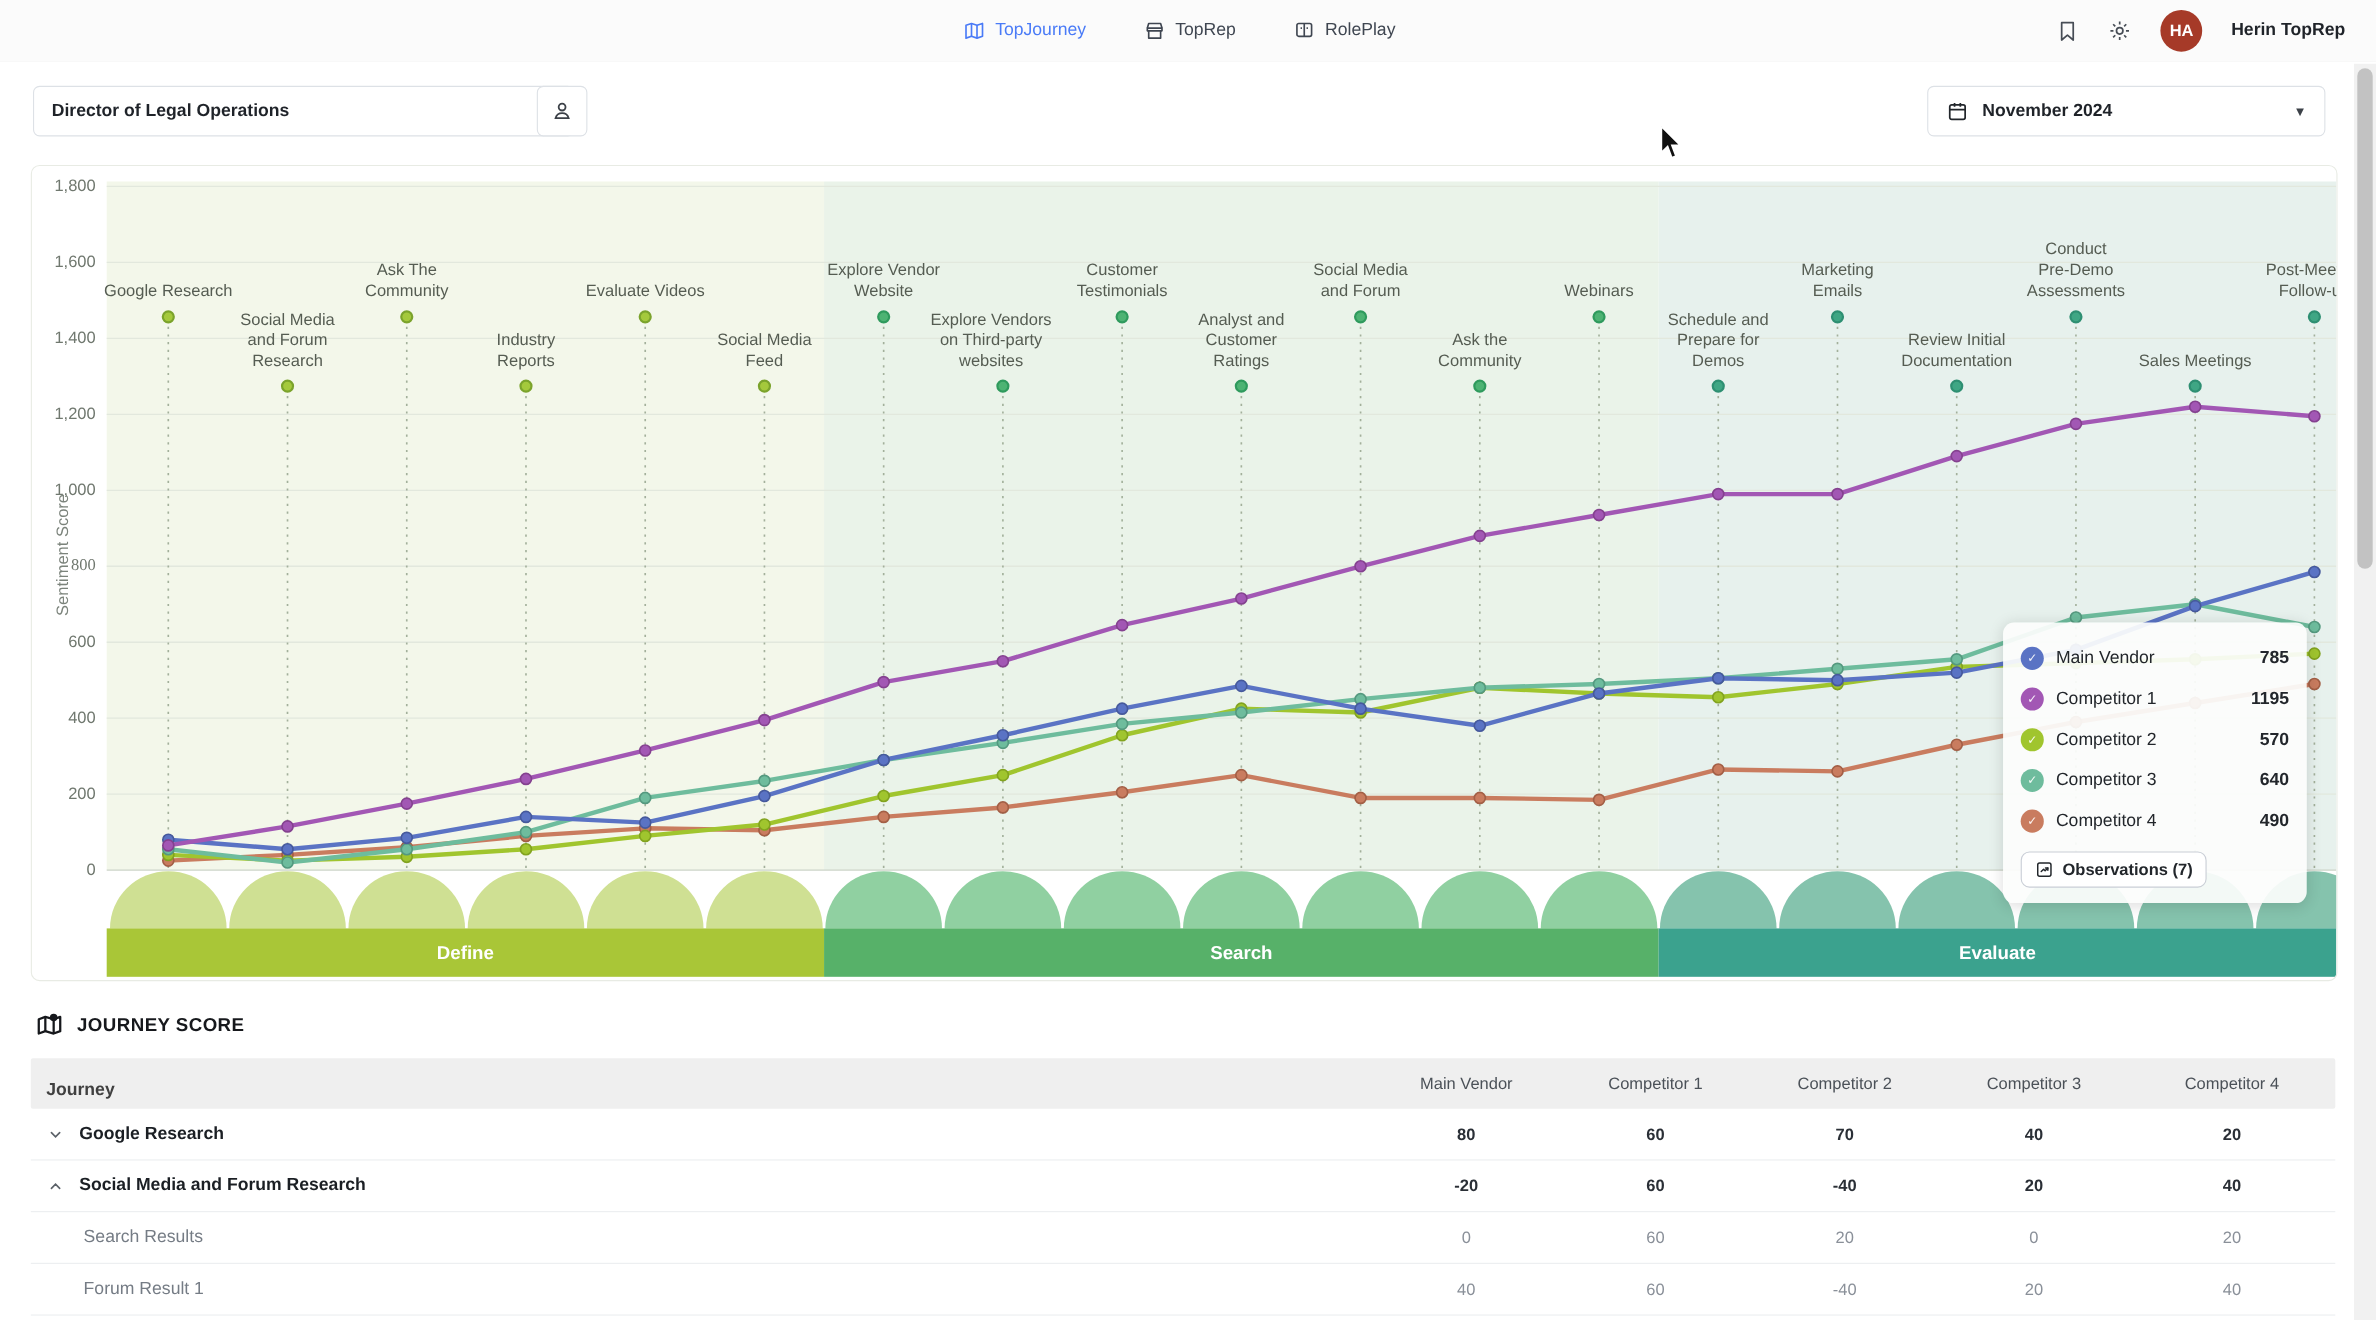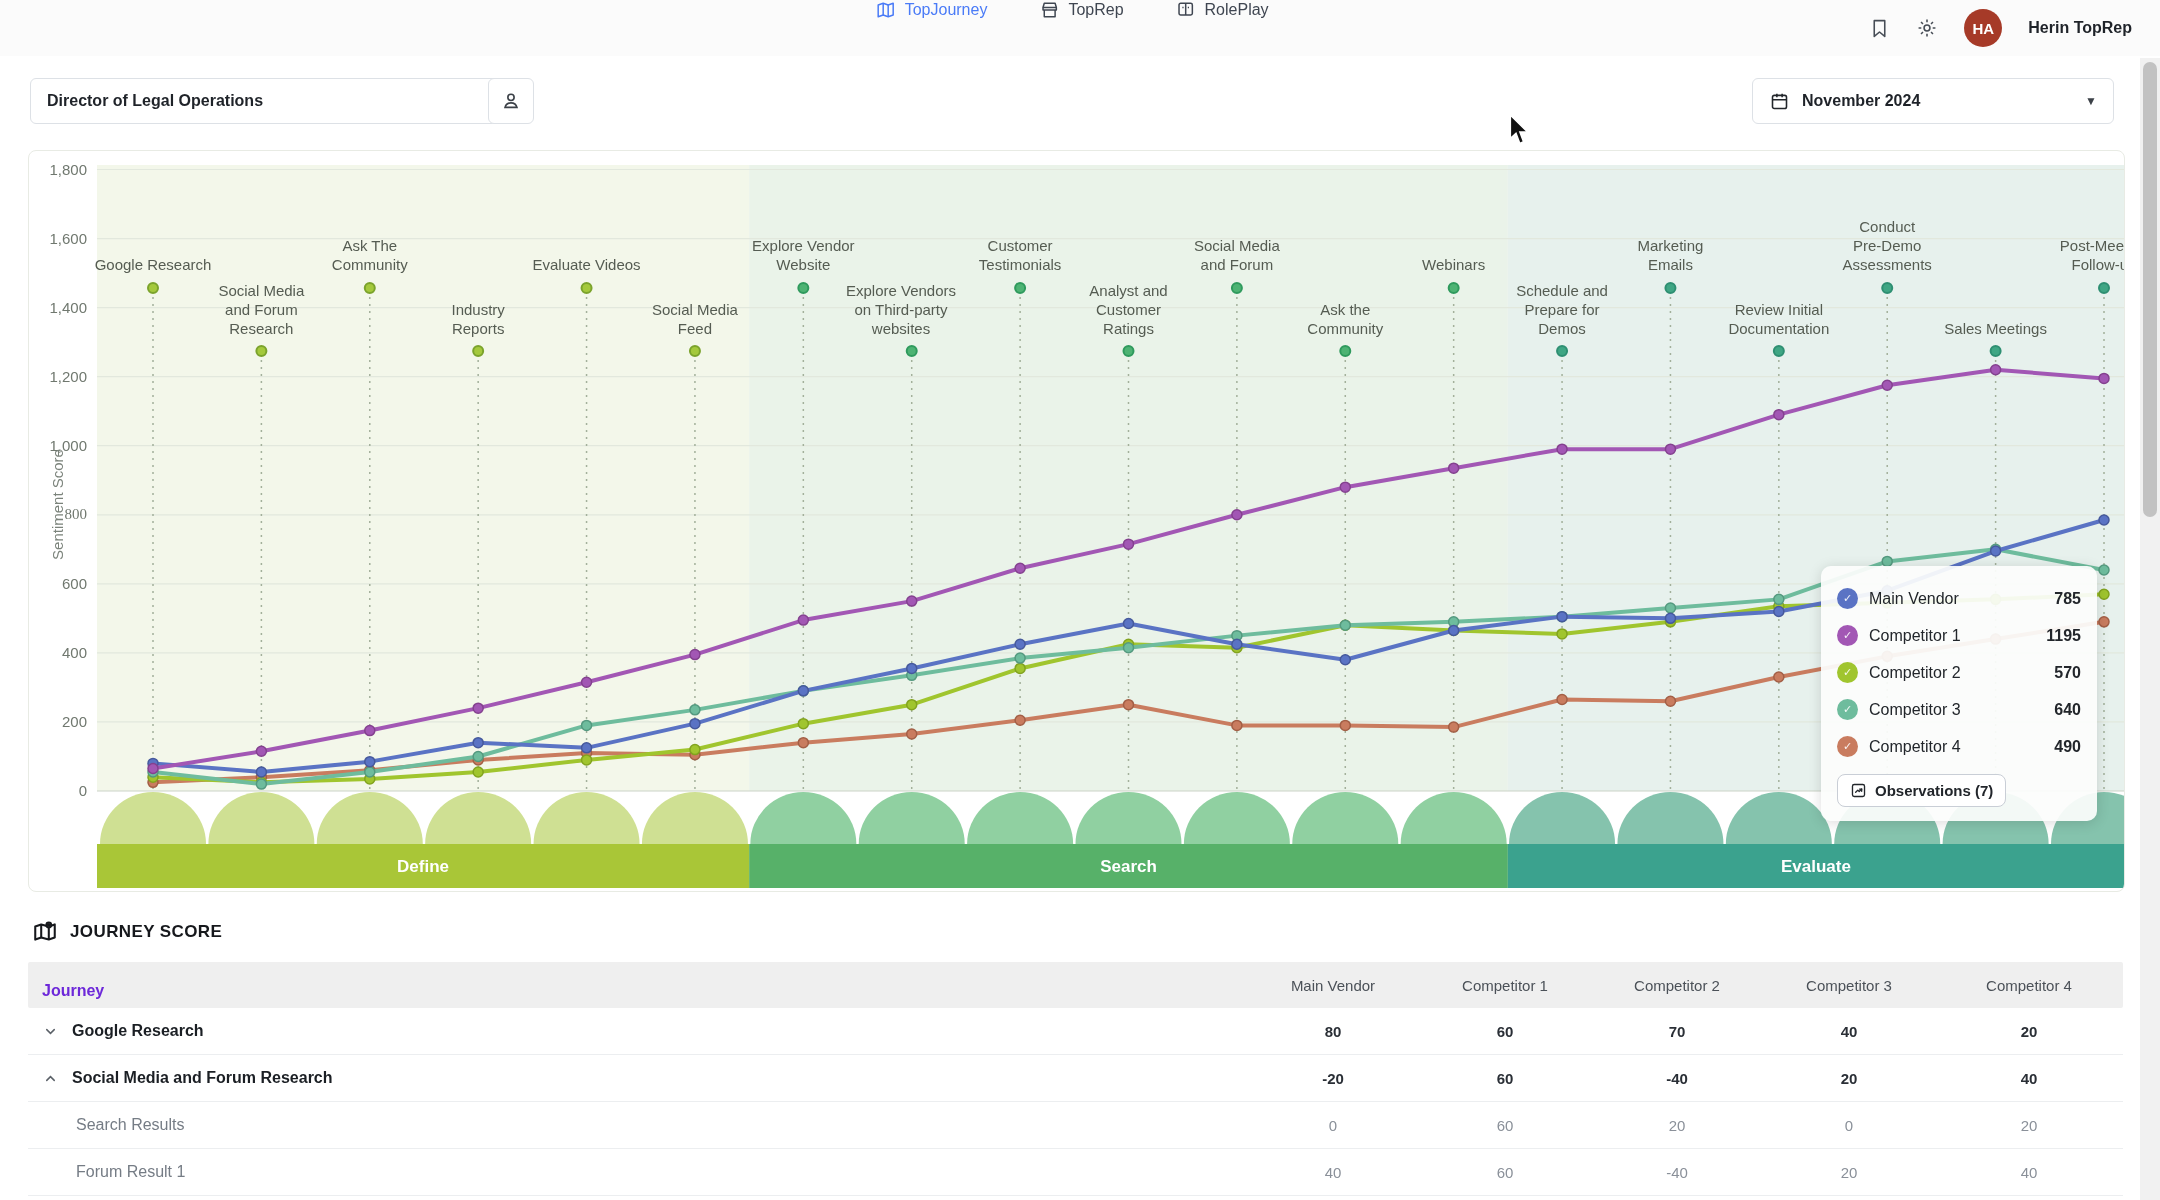--- a/index.html
+++ b/index.html
@@ -2,21 +2,21 @@
 <html><head>
 <meta charset="utf-8">
 <style>
   html,body{margin:0;padding:0;background:#fff;}
   .root{position:relative;width:2160px;height:1200px;background:#fff;overflow:hidden;
         font-family:"Liberation Sans",sans-serif;color:#1f2329;}
   
   .nav{position:absolute;left:0;top:0;width:2160px;height:56px;background:#fbfbfb;
        border-bottom:1px solid #ececec;}
   .nav-tabs{position:absolute;left:50%;top:0;transform:translateX(-52%);height:56px;
-            display:flex;align-items:flex-start;gap:52px;}
+            display:flex;align-items:center;gap:52px;}
   .nav-tab{display:flex;align-items:center;gap:9px;font-size:16px;color:#3f4651;cursor:pointer;}
   .nav-tab.active{color:#4a7bf7;}
   .nav-right{position:absolute;right:28px;top:0;height:56px;display:flex;align-items:center;gap:26px;}
   .avatar{width:38px;height:38px;border-radius:50%;background:#a63a28;color:#fff;font-weight:bold;
           font-size:15px;display:flex;align-items:center;justify-content:center;}
   .user-name{font-weight:bold;font-size:16px;}
   
   .controls{position:absolute;left:0;top:56px;width:2160px;height:88px;background:#fff;}
   .select{position:absolute;display:flex;align-items:center;background:#fff;border:1px solid #dde1e6;
           border-radius:6px;height:46px;box-sizing:border-box;font-size:16px;}
@@ -44,21 +44,21 @@
   .lg-name{flex:1;font-size:16px;color:#22262b;}
   .lg-val{font-weight:bold;font-size:16px;color:#22262b;}
   .obs-btn{margin-top:9px;display:inline-flex;align-items:center;gap:8px;border:1px solid #c9ced6;
            border-radius:8px;background:#fff;padding:7px 12px;font-size:15px;font-weight:bold;color:#22262b;}
   
   .score-title{position:absolute;left:32px;top:912px;height:40px;display:flex;align-items:center;gap:12px;
                font-size:17px;font-weight:bold;letter-spacing:.4px;color:#16181c;}
   .table{position:absolute;left:28px;top:962px;width:2095px;}
   .trow{display:grid;grid-template-columns:44px 1fr 172px 172px 172px 172px 188px;align-items:center;height:46px;}
   .thead{background:#efefef;color:#4b5158;font-size:15px;border-radius:2px;}
-  .thead .first{grid-column:1/3;padding-left:14px;font-weight:bold;color:#6d28d9;font-size:16px;margin-top:12px;}
+  .thead .first{grid-column:1/3;padding-left:14px;font-weight:bold;color:#404040;font-size:16px;margin-top:12px;}
   .tcell{text-align:center;font-size:15px;}
   .trow.data{border-bottom:1px solid #eceef0;}
   .rlabel{font-weight:bold;font-size:16px;color:#1b1f24;}
   .rlabel.sub{font-weight:normal;color:#757c85;padding-left:4px;}
   .rval{font-weight:bold;color:#2a2f36;}
   .rval.sub{font-weight:normal;color:#8a9099;}
   .chev{display:flex;justify-content:center;align-items:center;}
   
   .scroll-track{position:absolute;right:0;top:58px;width:20px;height:1142px;background:#f1f1f1;}
   .scroll-thumb{position:absolute;right:3px;top:62px;width:14px;height:455px;border-radius:7px;background:#c2c2c2;}

